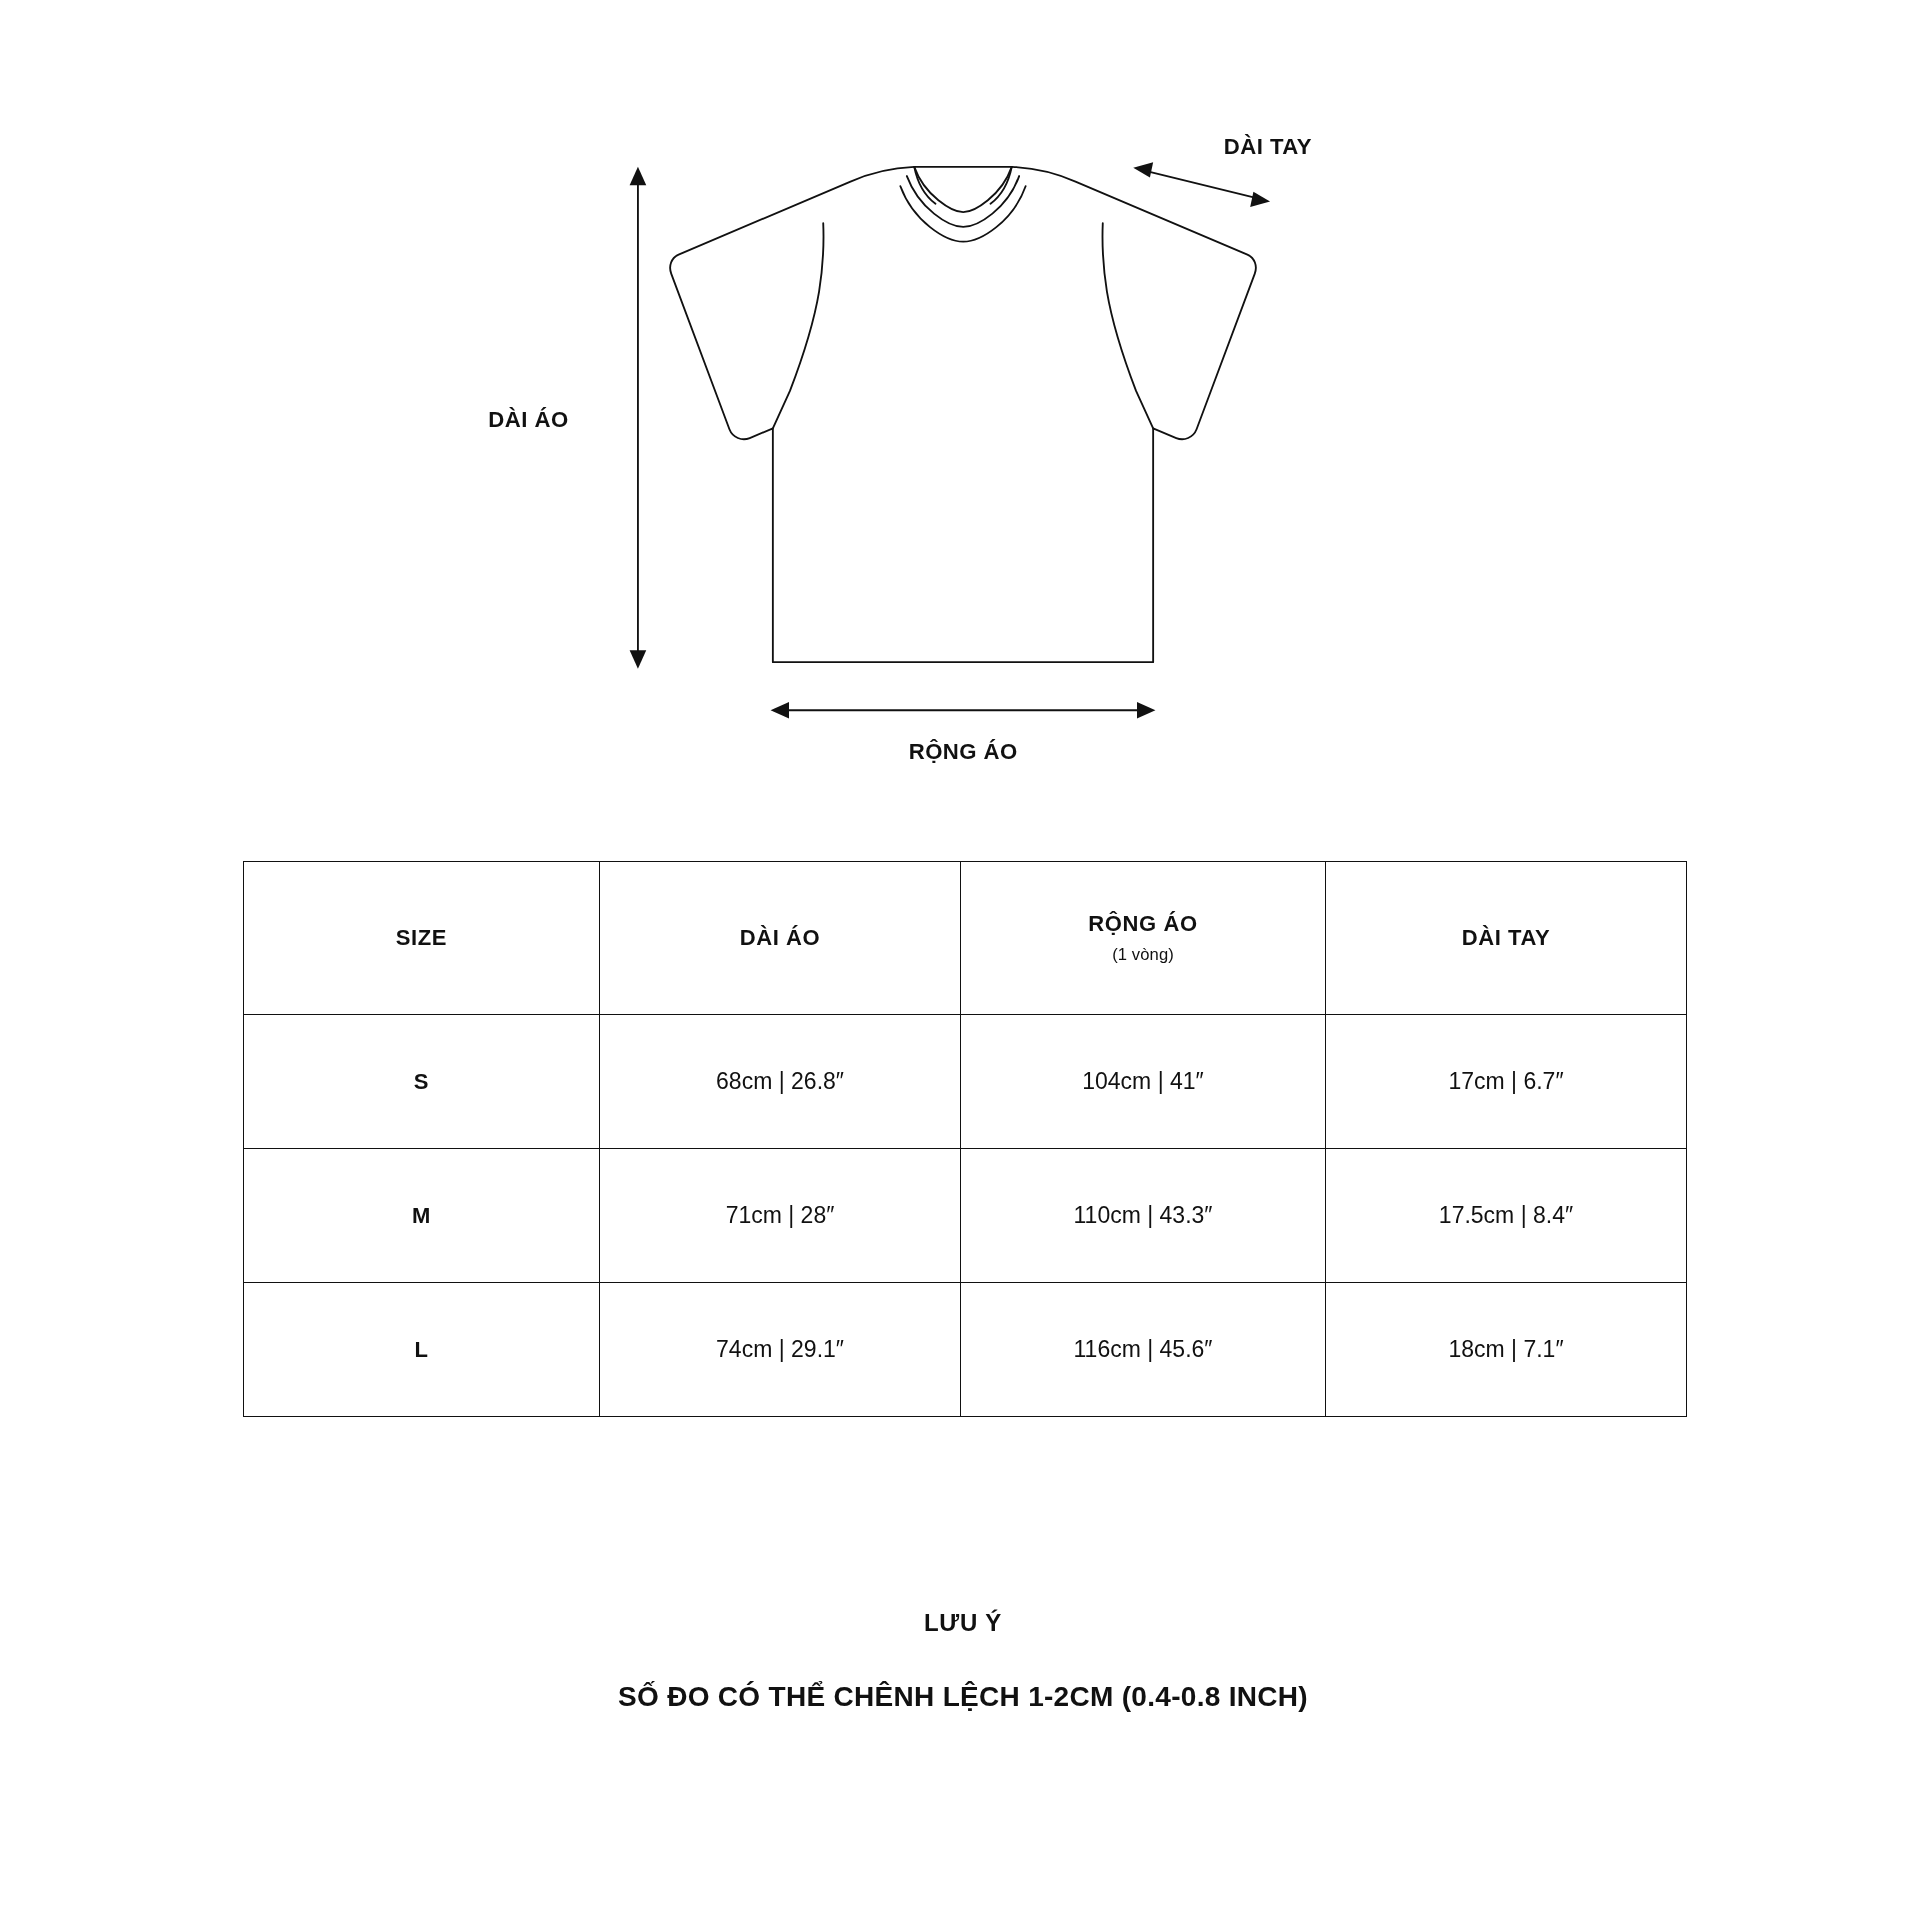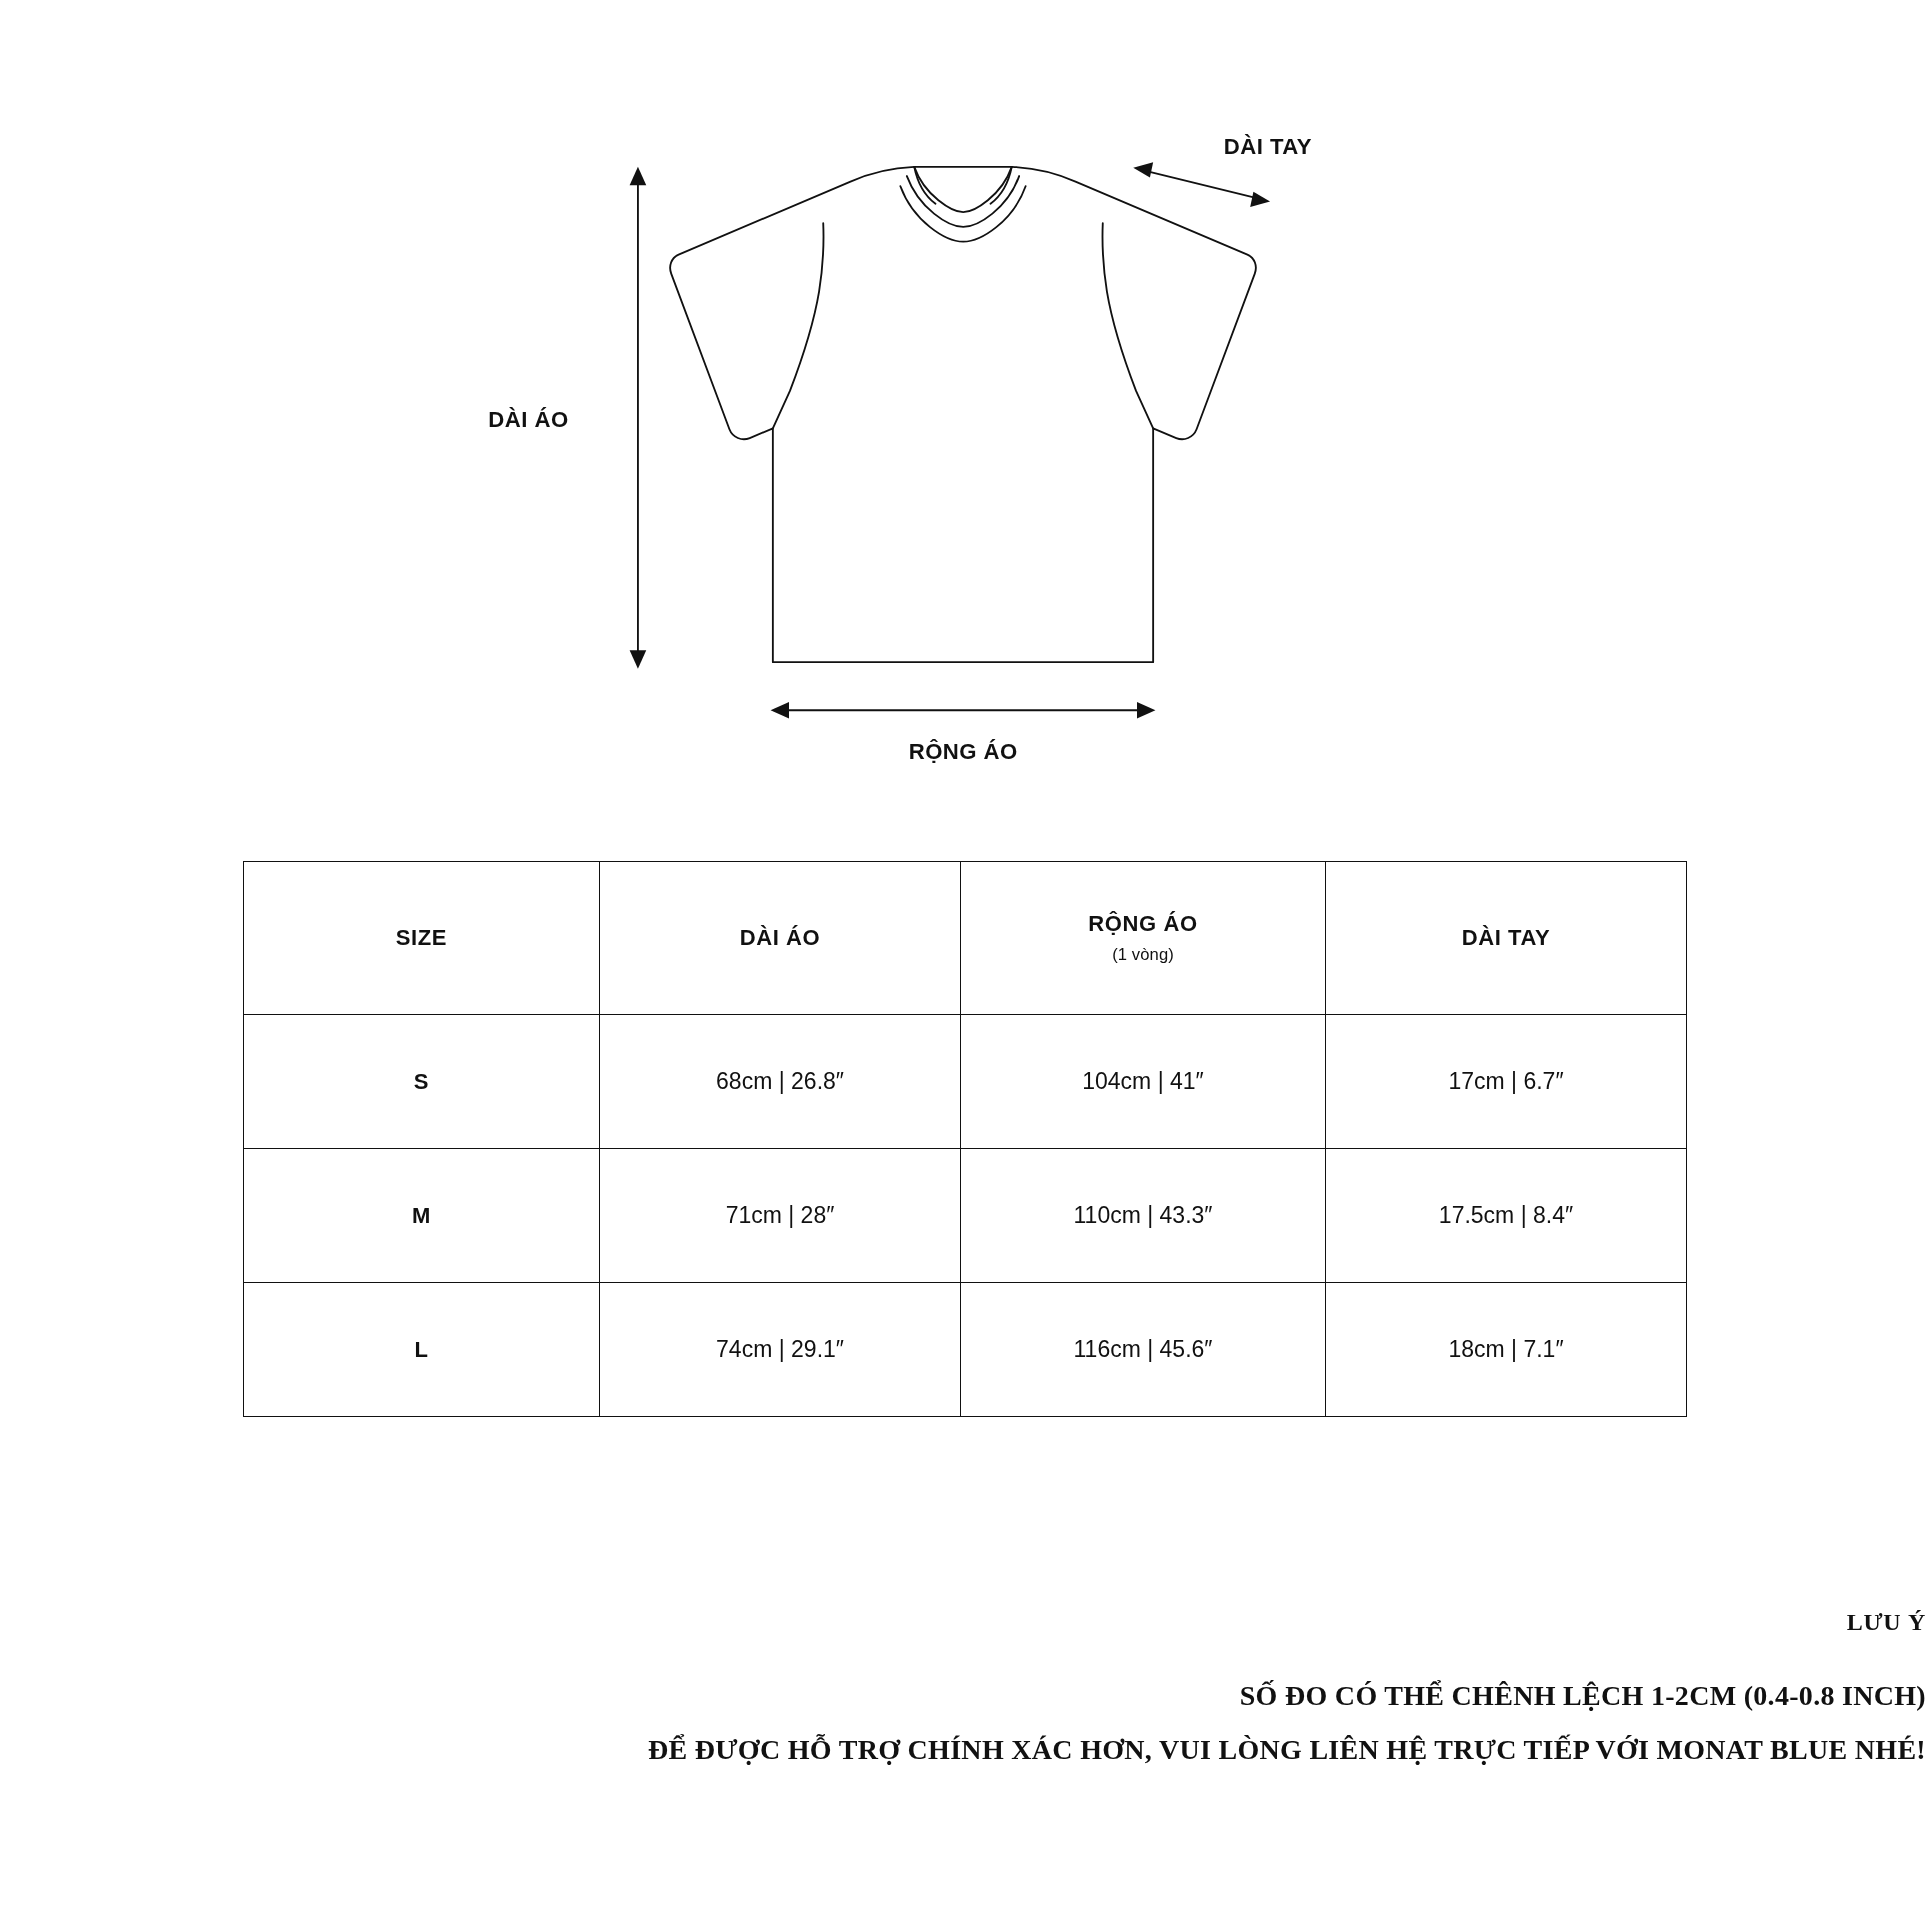--- a/index.html
+++ b/index.html
@@ -91,22 +91,21 @@
   col.c2 { width: 361px; }
   col.c3 { width: 365px; }
   col.c4 { width: 361px; }
 
   
   .notes {
     position: absolute;
     left: 0;
     top: 1609px;
     width: 1926px;
-    text-align: right;
-    font-family: Liberation Serif, serif;
+    text-align: center;
   }
   .notes .note-title {
     font-weight: bold;
     font-size: 24px;
     letter-spacing: 0.7px;
     margin-bottom: 39px;
   }
   .notes .note-line {
     font-weight: bold;
     font-size: 28px;
@@ -221,17 +220,16 @@
           <td>116cm | 45.6″</td>
           <td>18cm | 7.1″</td>
         </tr>
       </tbody>
     </table>
   </div>
 
   <div class="notes">
     <div class="note-title">LƯU Ý</div>
     <div class="note-line">SỐ ĐO CÓ THỂ CHÊNH LỆCH 1-2CM (0.4-0.8 INCH)</div>
-    <div class="note-line">ĐỂ ĐƯỢC HỖ TRỢ CHÍNH XÁC HƠN, VUI LÒNG LIÊN HỆ TRỰC TIẾP VỚI MONAT BLUE NHÉ!</div>
   </div>
 
 </div>
 
 
 </body></html>

